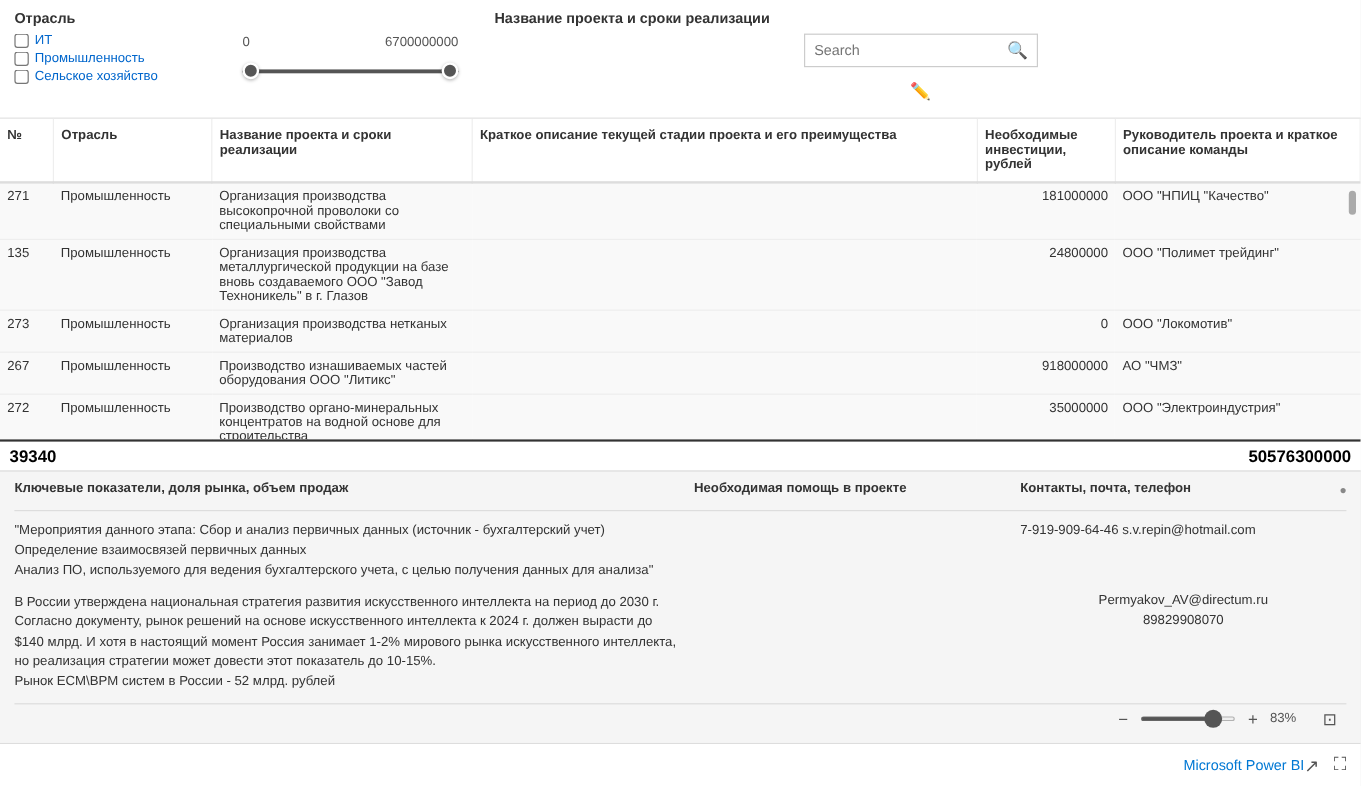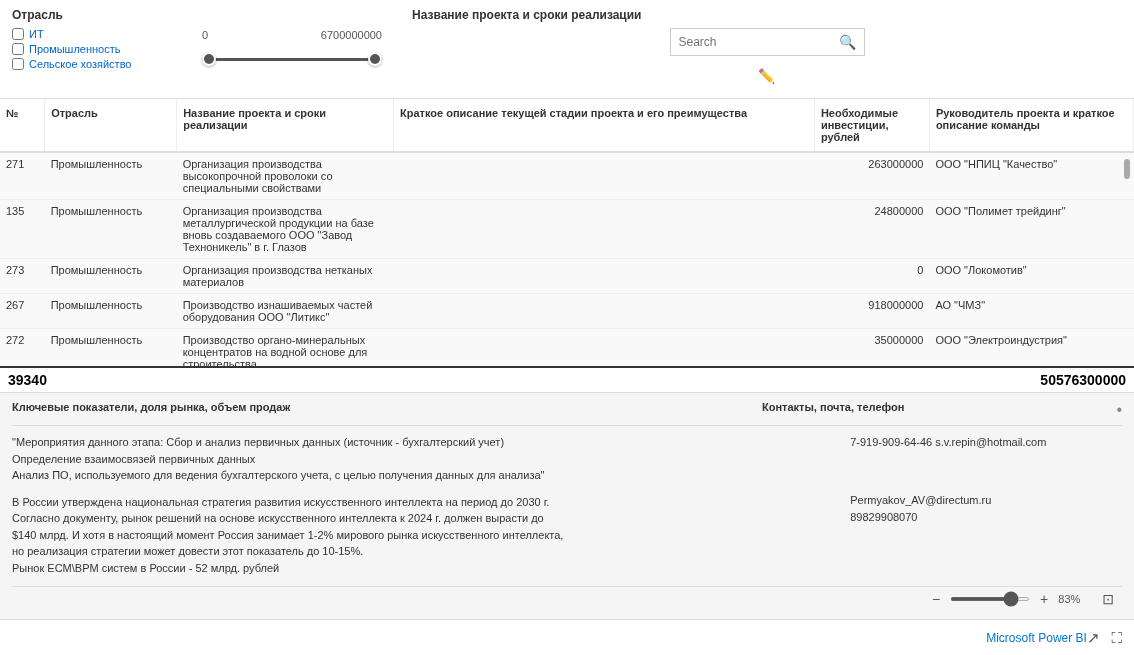--- a/index.html
+++ b/index.html
@@ -456,21 +456,21 @@
             <th class="col-invest">Необходимые инвестиции, рублей</th>
             <th class="col-manager">Руководитель проекта и краткое описание команды</th>
           </tr>
         </thead>
         <tbody>
           <tr class="">
             <td class="col-num">271</td>
             <td class="col-industry">Промышленность</td>
             <td class="col-project">Организация производства высокопрочной проволоки со специальными свойствами</td>
             <td class="col-desc"></td>
-            <td class="col-invest" style="text-align:right;">263000000</td>
+            <td class="col-invest" style="text-align:right;">181000000</td>
             <td class="col-manager">ООО "НПИЦ "Качество"</td>
           </tr>
           <tr style="background:#f9f9f9;">
             <td class="col-num">135</td>
             <td class="col-industry">Промышленность</td>
             <td class="col-project">Организация производства металлургической продукции на базе вновь создаваемого ООО "Завод Техноникель" в г. Глазов</td>
             <td class="col-desc"></td>
             <td class="col-invest" style="text-align:right;">24800000</td>
             <td class="col-manager">ООО "Полимет трейдинг"</td>
           </tr>
@@ -512,20 +512,21 @@
     <div class="table-footer">
       <span>39340</span>
       <span>50576300000</span>
     </div>
   </div>
 
   <div class="bottom-panel">
     <span class="detail-dot">•</span>
     <div class="detail-header">
       <div class="detail-col1">Ключевые показатели, доля рынка, объем продаж</div>
+      <div class="detail-col2">Необходимая помощь в проекте</div>
       <div class="detail-col3">Контакты, почта, телефон</div>
     </div>
     <hr class="divider-h">
     <div class="detail-content" style="margin-top:8px;">
       <div class="detail-text-col1">
         <div class="detail-text-block">
           <span style="white-space:pre-line;">"Мероприятия данного этапа: Сбор и анализ первичных данных (источник - бухгалтерский учет)
 Определение взаимосвязей первичных данных
 Анализ ПО, используемого для ведения бухгалтерского учета, с целью получения данных для анализа"</span>
         </div>
@@ -534,21 +535,21 @@
 Согласно документу, рынок решений на основе искусственного интеллекта к 2024 г. должен вырасти до
 $140 млрд. И хотя в настоящий момент Россия занимает 1-2% мирового рынка искусственного интеллекта,
 но реализация стратегии может довести этот показатель до 10-15%.
 Рынок ECM\BPM систем в России - 52 млрд. рублей</span>
         </div>
       </div>
       <div class="detail-text-col2"></div>
       <div class="detail-text-col3">
         <div>7-919-909-64-46 s.v.repin@hotmail.com</div>
         <div style="margin-top:40px;">
-          <div style="white-space:pre-line;">Permyakov_AV@directum.ru
+          <div style="white-space:pre-line;text-align:center;">Permyakov_AV@directum.ru
 89829908070</div>
         </div>
       </div>
     </div>
 
     <div class="zoom-bar">
       <span class="zoom-btn">−</span>
       <input type="range" class="zoom-slider" min="0" max="100" value="83" style="">
       <span class="zoom-btn">+</span>
       <span class="zoom-label">83%</span>

